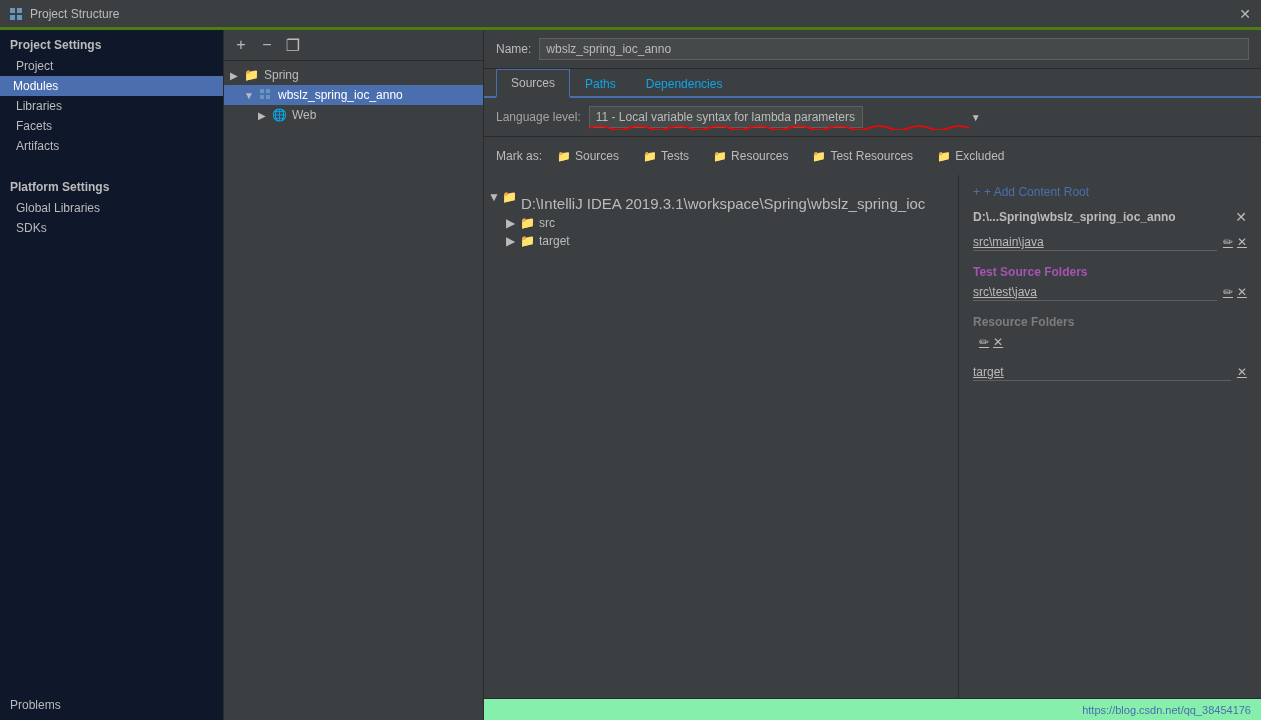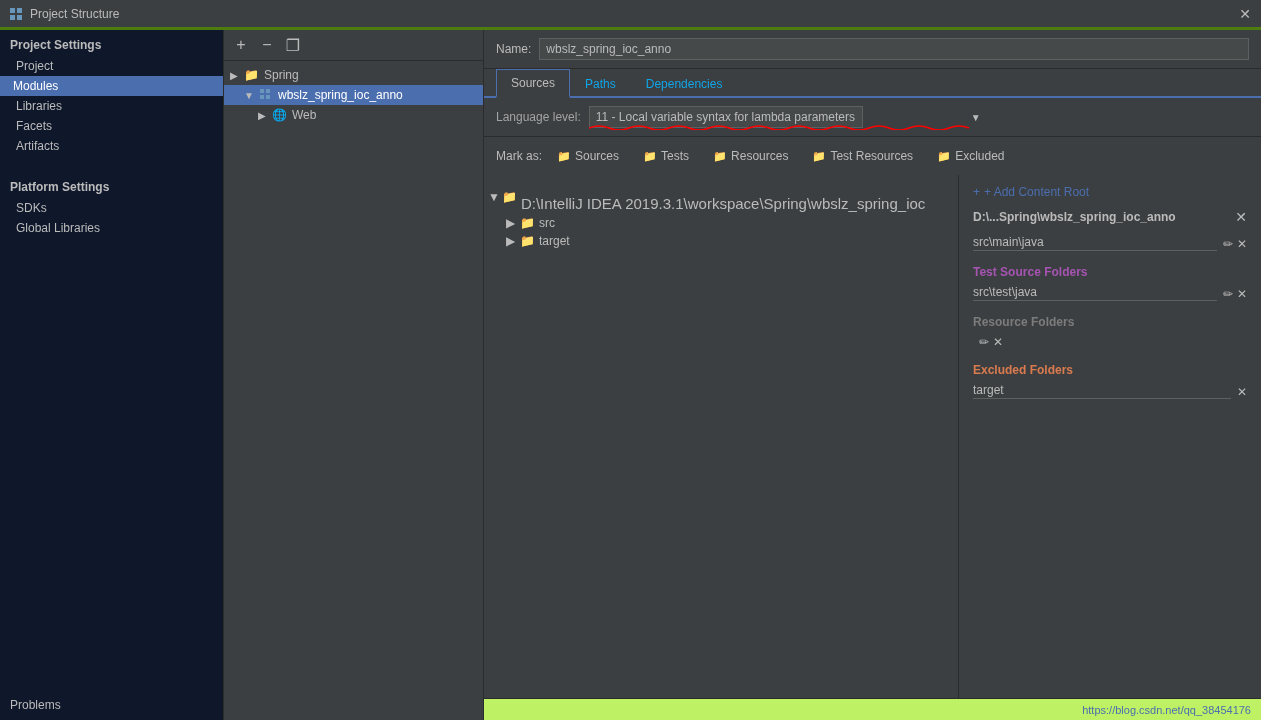--- a/index.html
+++ b/index.html
@@ -368,23 +368,24 @@
       font-weight: bold;
       margin-bottom: 4px;
     }
     .source-folders-title { color: #4e9a51; }
     .test-source-title { color: #a654b2; }
     .resource-folders-title { color: #7c7c7c; }
     .excluded-folders-title { color: #d97b4f; }
 
     .folder-entry {
       display: flex;
-      align-items: flex-end;
+      align-items: flex-start;
       justify-content: space-between;
       padding: 2px 0;
+      text-decoration: underline;
     }
     .folder-path {
       color: #bbbbbb;
       font-size: 12px;
       border-bottom: 1px solid #5e6060;
       flex: 1;
       padding-bottom: 1px;
     }
     .folder-actions {
       display: flex;
@@ -393,21 +394,21 @@
     }
     .folder-action-btn {
       cursor: pointer;
       color: #bbbbbb;
       font-size: 12px;
     }
 
     
     .status-bar {
       height: 22px;
-      background: #bef264;
+      background: #86efac;
       border-top: 1px solid #2b2b2b;
       display: flex;
       align-items: center;
       padding: 0 10px;
       flex-shrink: 0;
     }
     .status-link {
       color: #4b6eaf;
       font-size: 11px;
       margin-left: auto;
@@ -462,24 +463,24 @@
     </div>
     <div class="sidebar-item">
       <span>Facets</span>
     </div>
     <div class="sidebar-item">
       <span>Artifacts</span>
     </div>
     <div class="sidebar-divider"></div>
     <div class="sidebar-section-header">Platform Settings</div>
     <div class="sidebar-item">
+      <span>Global Libraries</span>
+    </div>
+    <div class="sidebar-item">
       <span>SDKs</span>
-    </div>
-    <div class="sidebar-item">
-      <span>Global Libraries</span>
     </div>
     <div style="flex:1"></div>
     <div class="problems-section">
       <span class="problems-label">Problems</span>
     </div>
   </div>
 
   <div class="tree-panel">
     <div class="tree-toolbar">
       <div class="tree-toolbar-btn">+</div>
@@ -629,21 +630,20 @@
           <div class="folder-section-title resource-folders-title">Resource Folders</div>
           <div class="folder-entry">
             <div class="folder-actions">
               <span class="folder-action-btn">✏</span>
               <span class="folder-action-btn">✕</span>
             </div>
           </div>
         </div>
 
         <div class="folder-section">
-          <div class="folder-section-title excluded-folders-title">Excluded Folders</div>
           <div class="folder-entry">
             <span class="folder-path">target</span>
             <div class="folder-actions">
               <span class="folder-action-btn">✕</span>
             </div>
           </div>
         </div>
       </div>
     </div>
 

